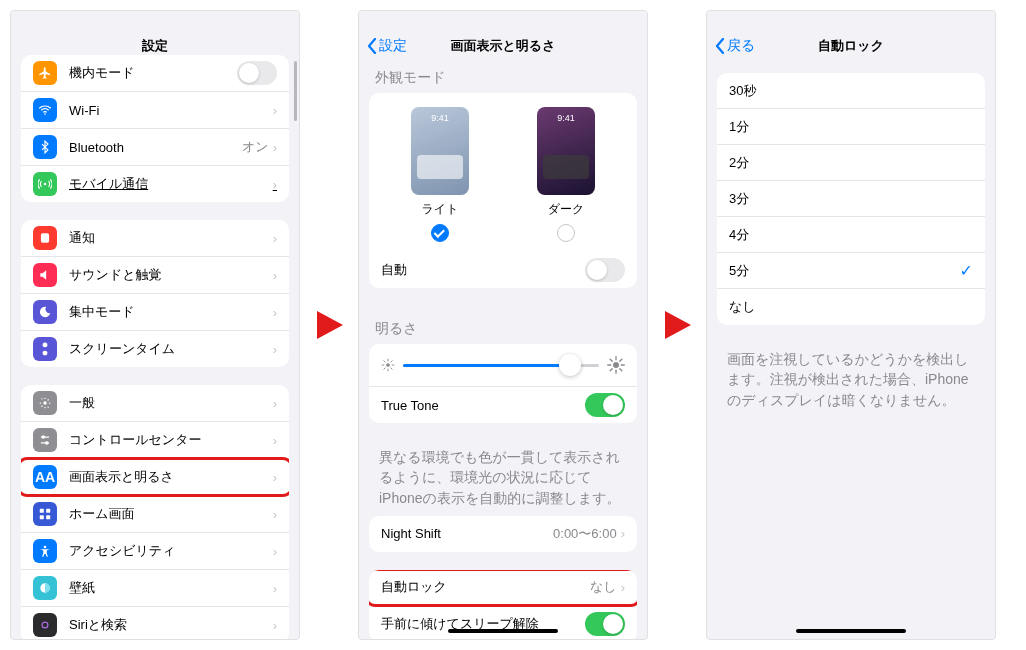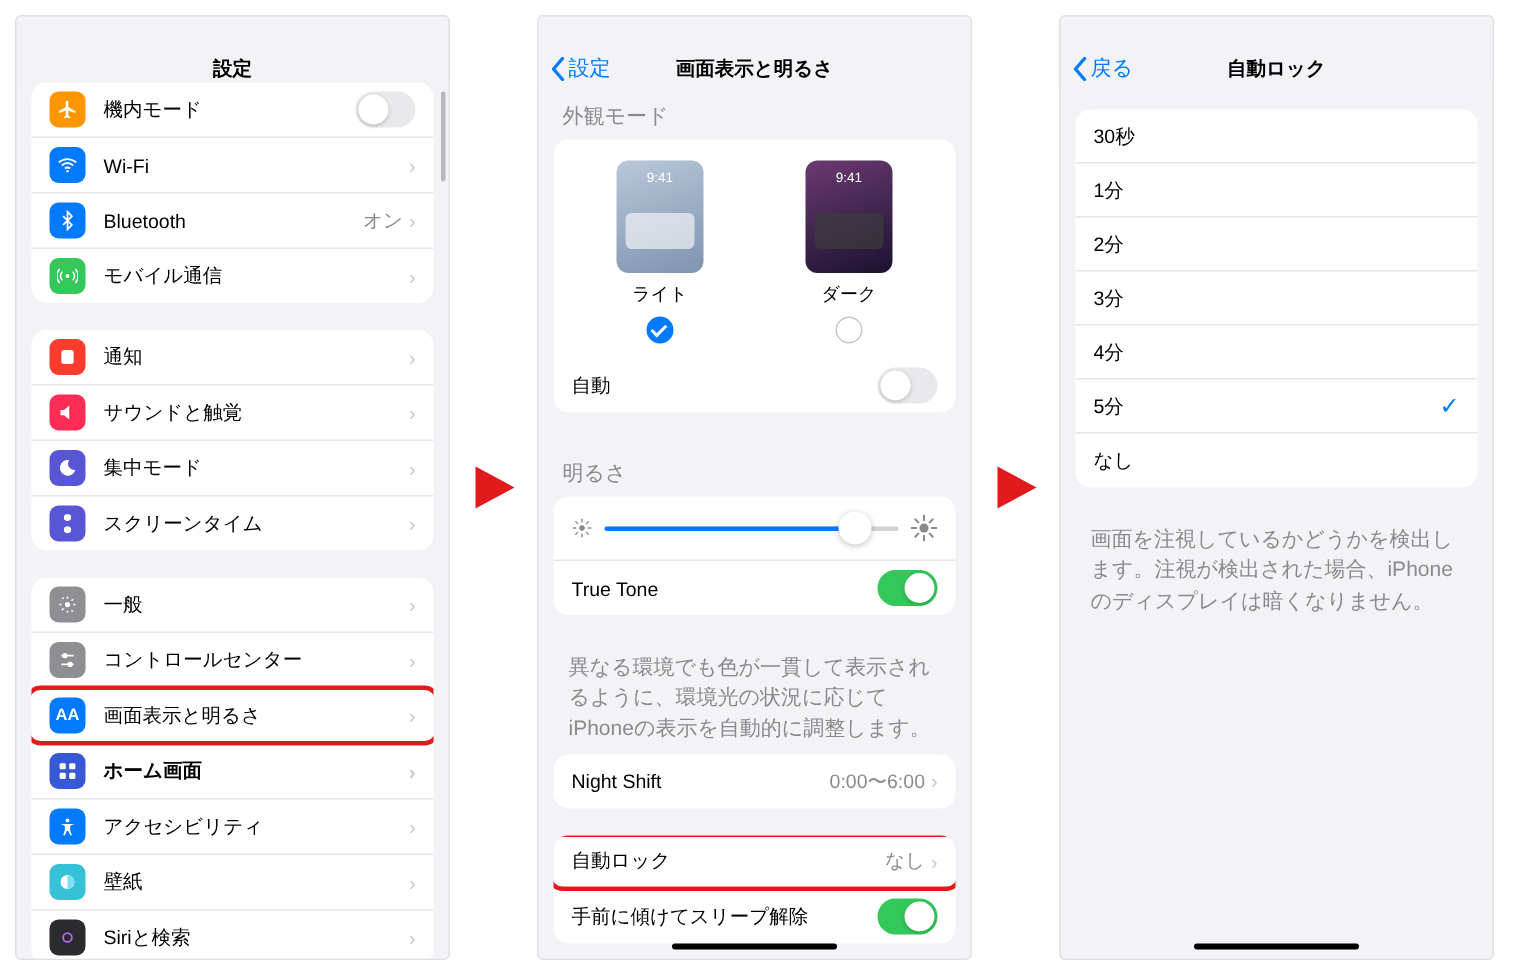--- a/index.html
+++ b/index.html
@@ -98,21 +98,21 @@
     left: -4px; right: -4px; top: -2px; bottom: -2px;
     pointer-events: none;
   }
   .appearance-panel {
     display: flex;
     justify-content: space-around;
     padding: 14px 8px 0;
   }
   .mode-col { text-align: center; }
   .mode-preview {
-    width: 58px; height: 75px;
+    width: 58px; height: 88px;
     border-radius: 8px;
     margin: 0 auto 6px;
     position: relative;
     overflow: hidden;
   }
   .mode-preview.light { background: linear-gradient(160deg,#b9c7d9,#7f94b0); }
   .mode-preview.dark  { background: linear-gradient(160deg,#6b3a70,#1a1230); }
   .mode-preview .clock {
     position: absolute; top: 6px; width: 100%; text-align: center;
     font-size: 9px; color: #fff; font-weight: 500;
@@ -226,21 +226,21 @@
         <div class="row" style="position: relative;">
           <div class="icon-box" style="background: rgb(0, 122, 255);">
             <svg width="14" height="14" viewBox="0 0 24 24" fill="none" stroke="#fff" stroke-width="2">
               <path d="M7 7l10 10-5 5V2l5 5L7 17"></path>
             </svg>
           </div>
           <span class="row-label">Bluetooth</span>
           <span class="row-value">オン</span>
           <span class="chevron">›</span>
         </div>
-        <div class="row" style="position: relative;">
+        <div class="row" style="position: relative; text-decoration: underline;">
           <div class="icon-box" style="background: rgb(52, 199, 89);">
             <svg width="14" height="14" viewBox="0 0 24 24" fill="#fff">
               <circle cx="12" cy="12" r="2.2"></circle>
               <path d="M6 7a8 8 0 0 0 0 10M18 7a8 8 0 0 1 0 10M3 4a12 12 0 0 0 0 16M21 4a12 12 0 0 1 0 16" fill="none" stroke="#fff" stroke-width="1.8"></path>
             </svg>
           </div>
           <span class="row-label">モバイル通信</span>
           <span class="chevron">›</span>
         </div>
       </div>
@@ -300,27 +300,27 @@
               <circle cx="9" cy="7" r="2" fill="#fff"></circle>
               <line x1="5" y1="17" x2="19" y2="17"></line>
               <circle cx="15" cy="17" r="2" fill="#fff"></circle>
             </svg>
           </div>
           <span class="row-label">コントロールセンター</span>
           <span class="chevron">›</span>
         </div>
         <div class="row" style="position: relative;">
           <div class="icon-box" style="background: rgb(0, 122, 255);">
-            <span style="color:#fff;font-weight:600;font-size:11px">AA</span>
+            <span style="color:#fff;font-weight:600;font-size:14px">AA</span>
           </div>
           <span class="row-label">画面表示と明るさ</span>
           <span class="chevron">›</span>
           <div class="highlight"></div>
         </div>
-        <div class="row" style="position: relative; font-weight: bold;">
+        <div class="row" style="position: relative;">
           <div class="icon-box" style="background: rgb(55, 89, 214);">
             <svg width="14" height="14" viewBox="0 0 24 24" fill="#fff">
               <rect x="3" y="3" width="7" height="7" rx="1.5"></rect>
               <rect x="14" y="3" width="7" height="7" rx="1.5"></rect>
               <rect x="3" y="14" width="7" height="7" rx="1.5"></rect>
               <rect x="14" y="14" width="7" height="7" rx="1.5"></rect>
             </svg>
           </div>
           <span class="row-label">ホーム画面</span>
           <span class="chevron">›</span>

